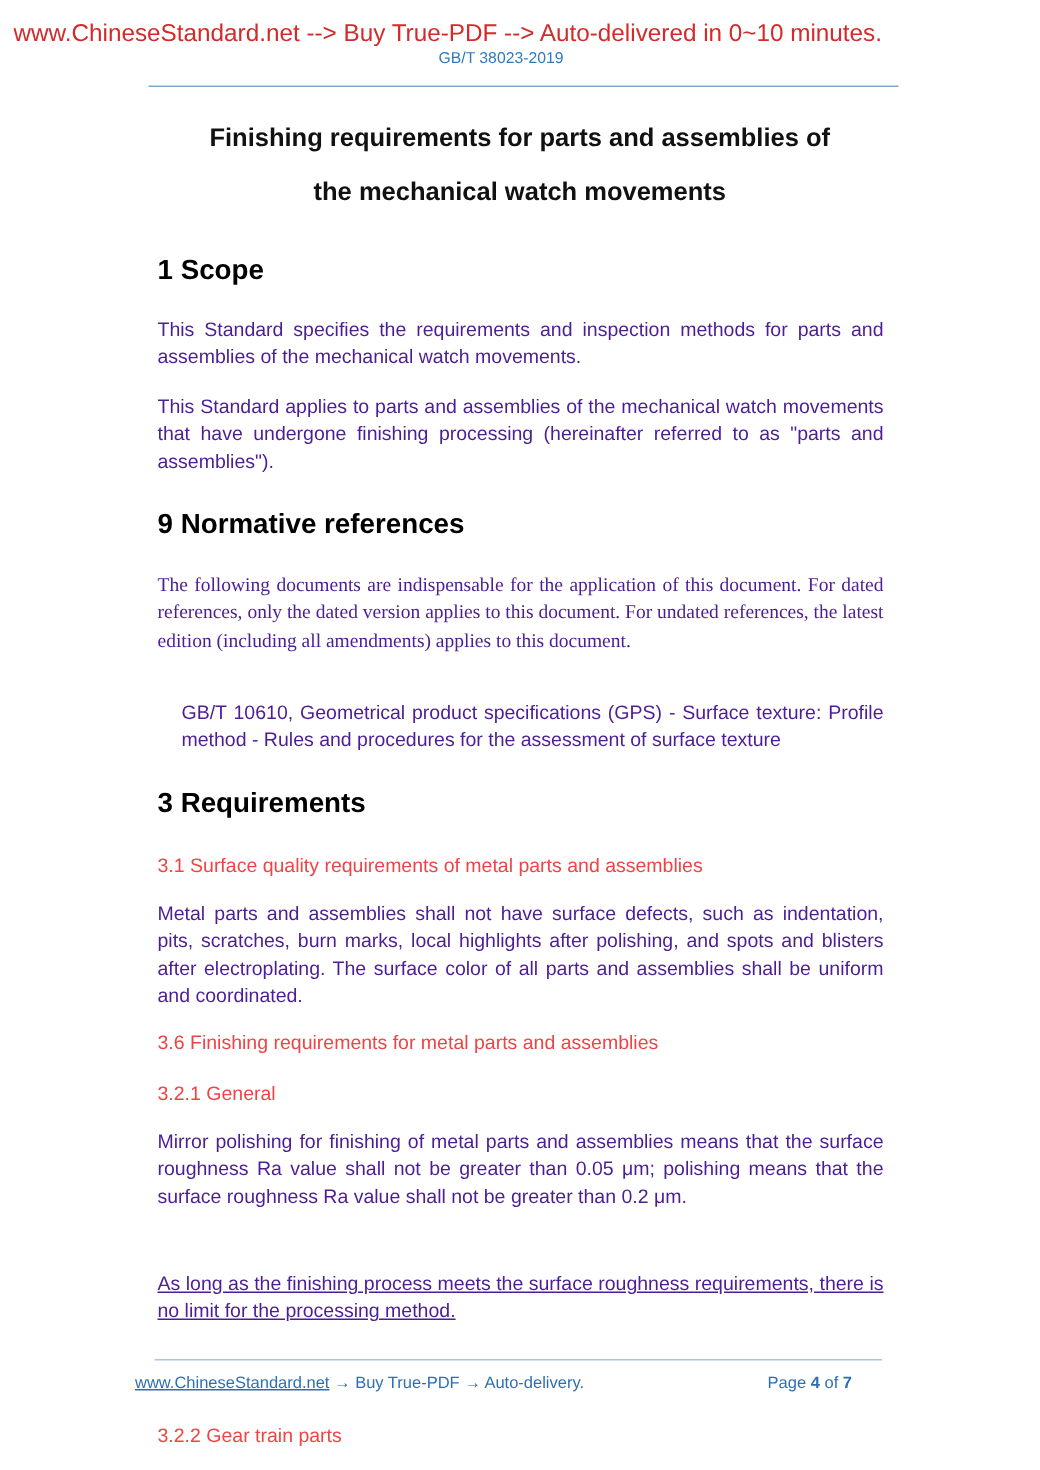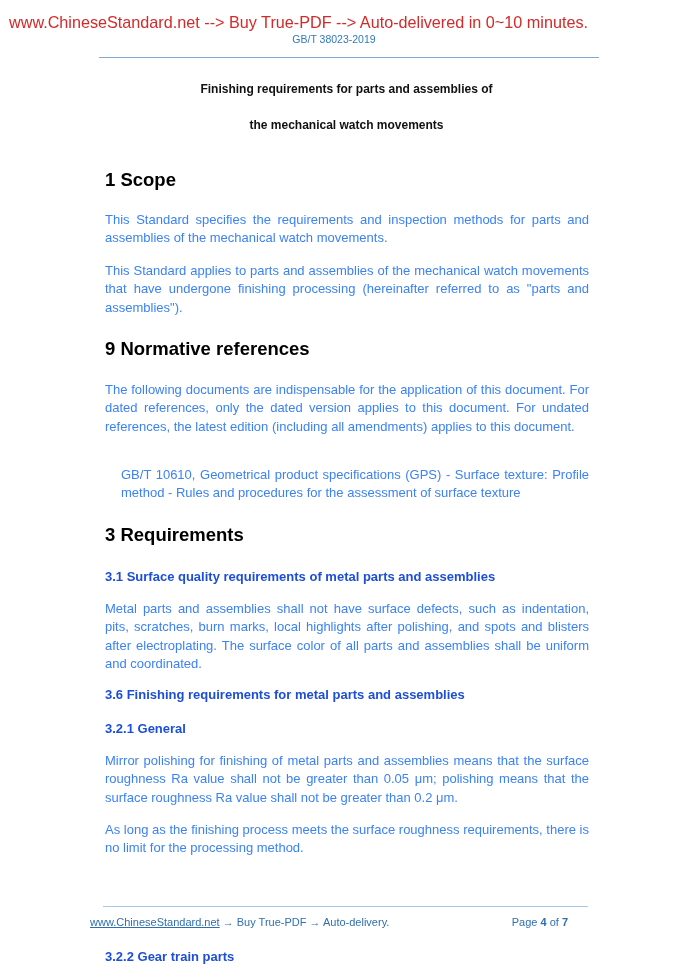--- a/index.html
+++ b/index.html
@@ -43,50 +43,50 @@
       width: 500px;
       height: 1px;
       background: #7fa9cf;
     }
     .title {
       position: absolute;
       left: 0;
       width: 693px;
       text-align: center;
       font-weight: bold;
-      font-size: 12px;
+      font-size: 17px;
       color: #111;
       white-space: nowrap;
     }
     .title.l1 { top: 82px; }
     .title.l2 { top: 118px; }
     .h1 {
       position: absolute;
       left: 105px;
       font-weight: bold;
       font-size: 18.5px;
       color: #000000;
       white-space: nowrap;
     }
     .h2 {
       position: absolute;
       left: 105px;
-      font-weight: bold;
+      font-weight: normal;
       font-size: 13px;
-      color: #1d4ed8;
+      color: #ef4444;
       white-space: nowrap;
     }
     .para {
       position: absolute;
       left: 105px;
       width: 484px;
       font-size: 13px;
       line-height: 18.3px;
       text-align: justify;
-      color: #3b82f6;
+      color: #4c1d95;
     }
     .para.ref {
       left: 121px;
       width: 468px;
     }
     .footer-rule {
       position: absolute;
       top: 906px;
       left: 103px;
       width: 485px;
@@ -124,29 +124,29 @@
 <div class="header-rule"></div>
 
 <div class="title l1">Finishing requirements for parts and assemblies of</div>
 <div class="title l2">the mechanical watch movements</div>
 
 <div class="h1" style="top:169px;">1 Scope</div>
 <div class="para" style="top:211px;">This Standard specifies the requirements and inspection methods for parts and assemblies of the mechanical watch movements.</div>
 <div class="para" style="top:262px;">This Standard applies to parts and assemblies of the mechanical watch movements that have undergone finishing processing (hereinafter referred to as "parts and assemblies").</div>
 
 <div class="h1" style="top:338px;">9 Normative references</div>
-<div class="para" style="top:381px;">The following documents are indispensable for the application of this document. For dated references, only the dated version applies to this document. For undated references, the latest edition (including all amendments) applies to this document.</div>
+<div class="para" style="top:381px;font-family:Liberation Serif, serif;">The following documents are indispensable for the application of this document. For dated references, only the dated version applies to this document. For undated references, the latest edition (including all amendments) applies to this document.</div>
 <div class="para ref" style="top:466px;">GB/T 10610, Geometrical product specifications (GPS) - Surface texture: Profile method - Rules and procedures for the assessment of surface texture</div>
 
 <div class="h1" style="top:524px;">3 Requirements</div>
 <div class="h2" style="top:569px;">3.1 Surface quality requirements of metal parts and assemblies</div>
 <div class="para" style="top:600px;">Metal parts and assemblies shall not have surface defects, such as indentation, pits, scratches, burn marks, local highlights after polishing, and spots and blisters after electroplating. The surface color of all parts and assemblies shall be uniform and coordinated.</div>
 <div class="h2" style="top:687px;">3.6 Finishing requirements for metal parts and assemblies</div>
 <div class="h2" style="top:721px;">3.2.1 General</div>
 <div class="para" style="top:752px;">Mirror polishing for finishing of metal parts and assemblies means that the surface roughness Ra value shall not be greater than 0.05 μm; polishing means that the surface roughness Ra value shall not be greater than 0.2 μm.</div>
-<div class="para" style="top:821px;">As long as the finishing process meets the surface roughness requirements, there is no limit for the processing method.</div>
+<div class="para" style="top:847px;text-decoration:underline;">As long as the finishing process meets the surface roughness requirements, there is no limit for the processing method.</div>
 <div class="h2" style="top:905px;margin-top:44px;">3.2.2 Gear train parts</div>
 
 <div class="footer-rule"></div>
 <div class="footer">
   <span class="link">www.ChineseStandard.net</span><span> → Buy True-PDF → Auto-delivery.</span>
   <span class="page"><span>Page </span><b>4</b><span> of </span><b>7</b></span>
 </div>
 
 </body></html>

